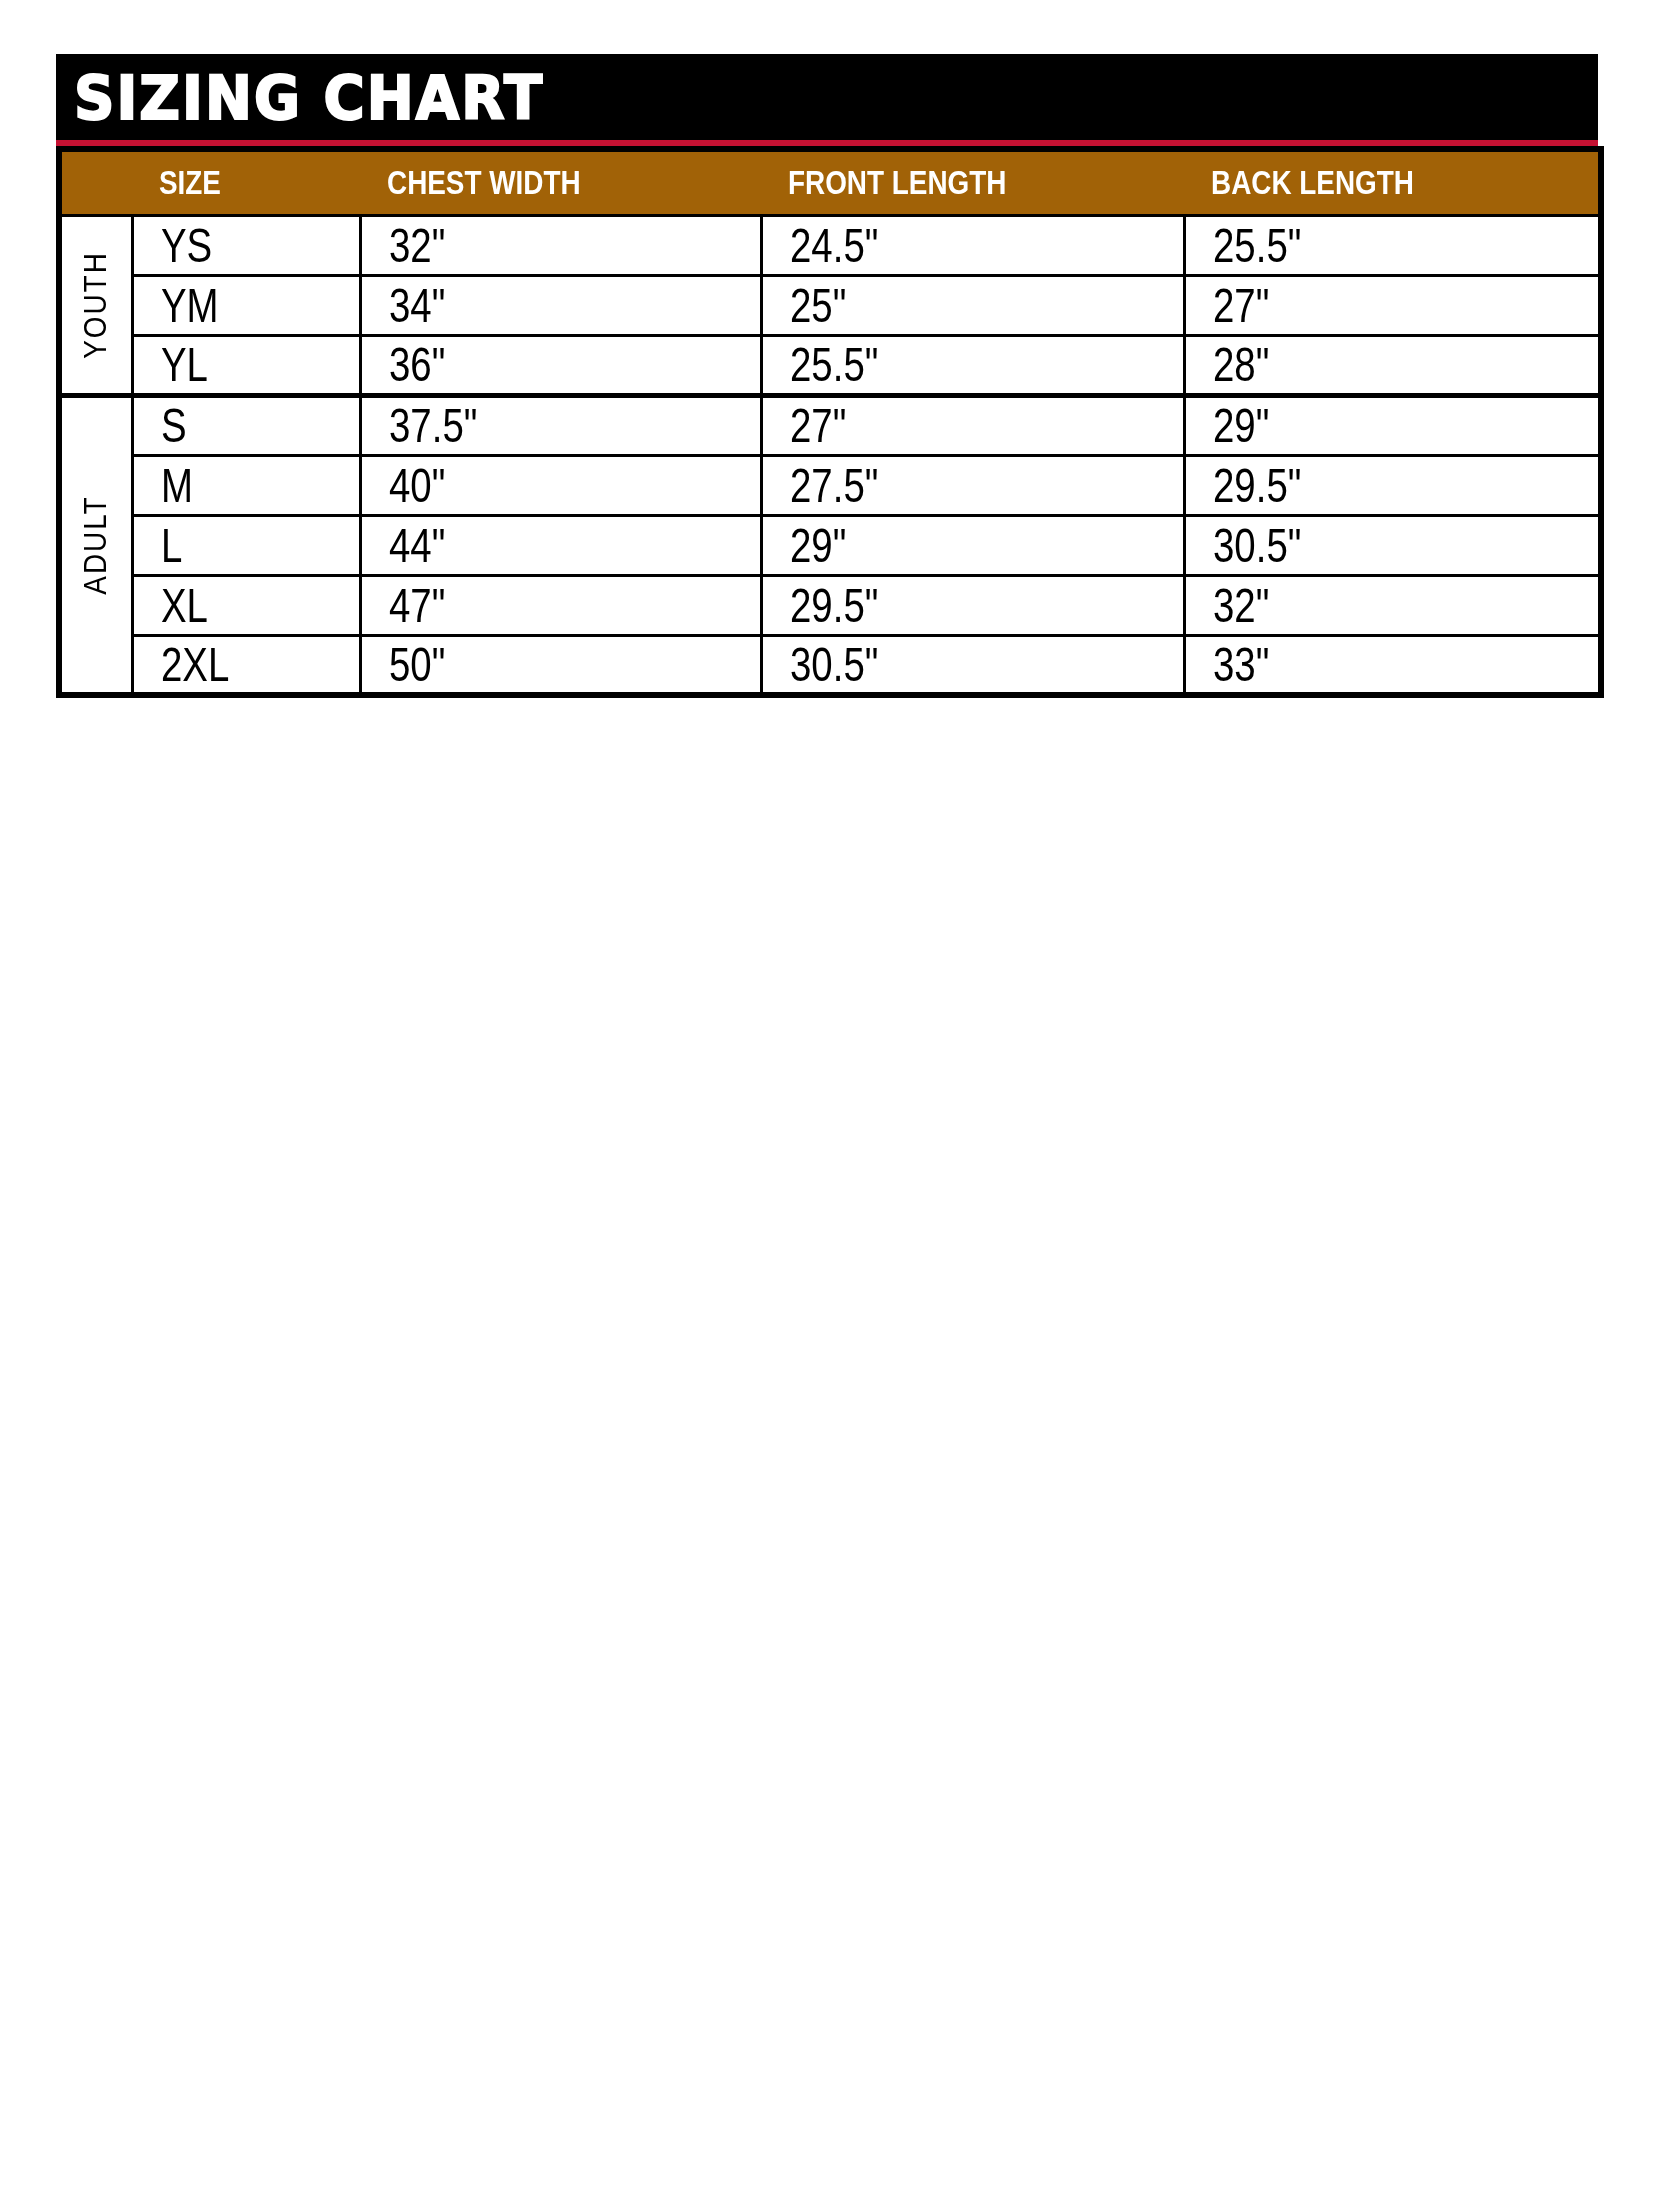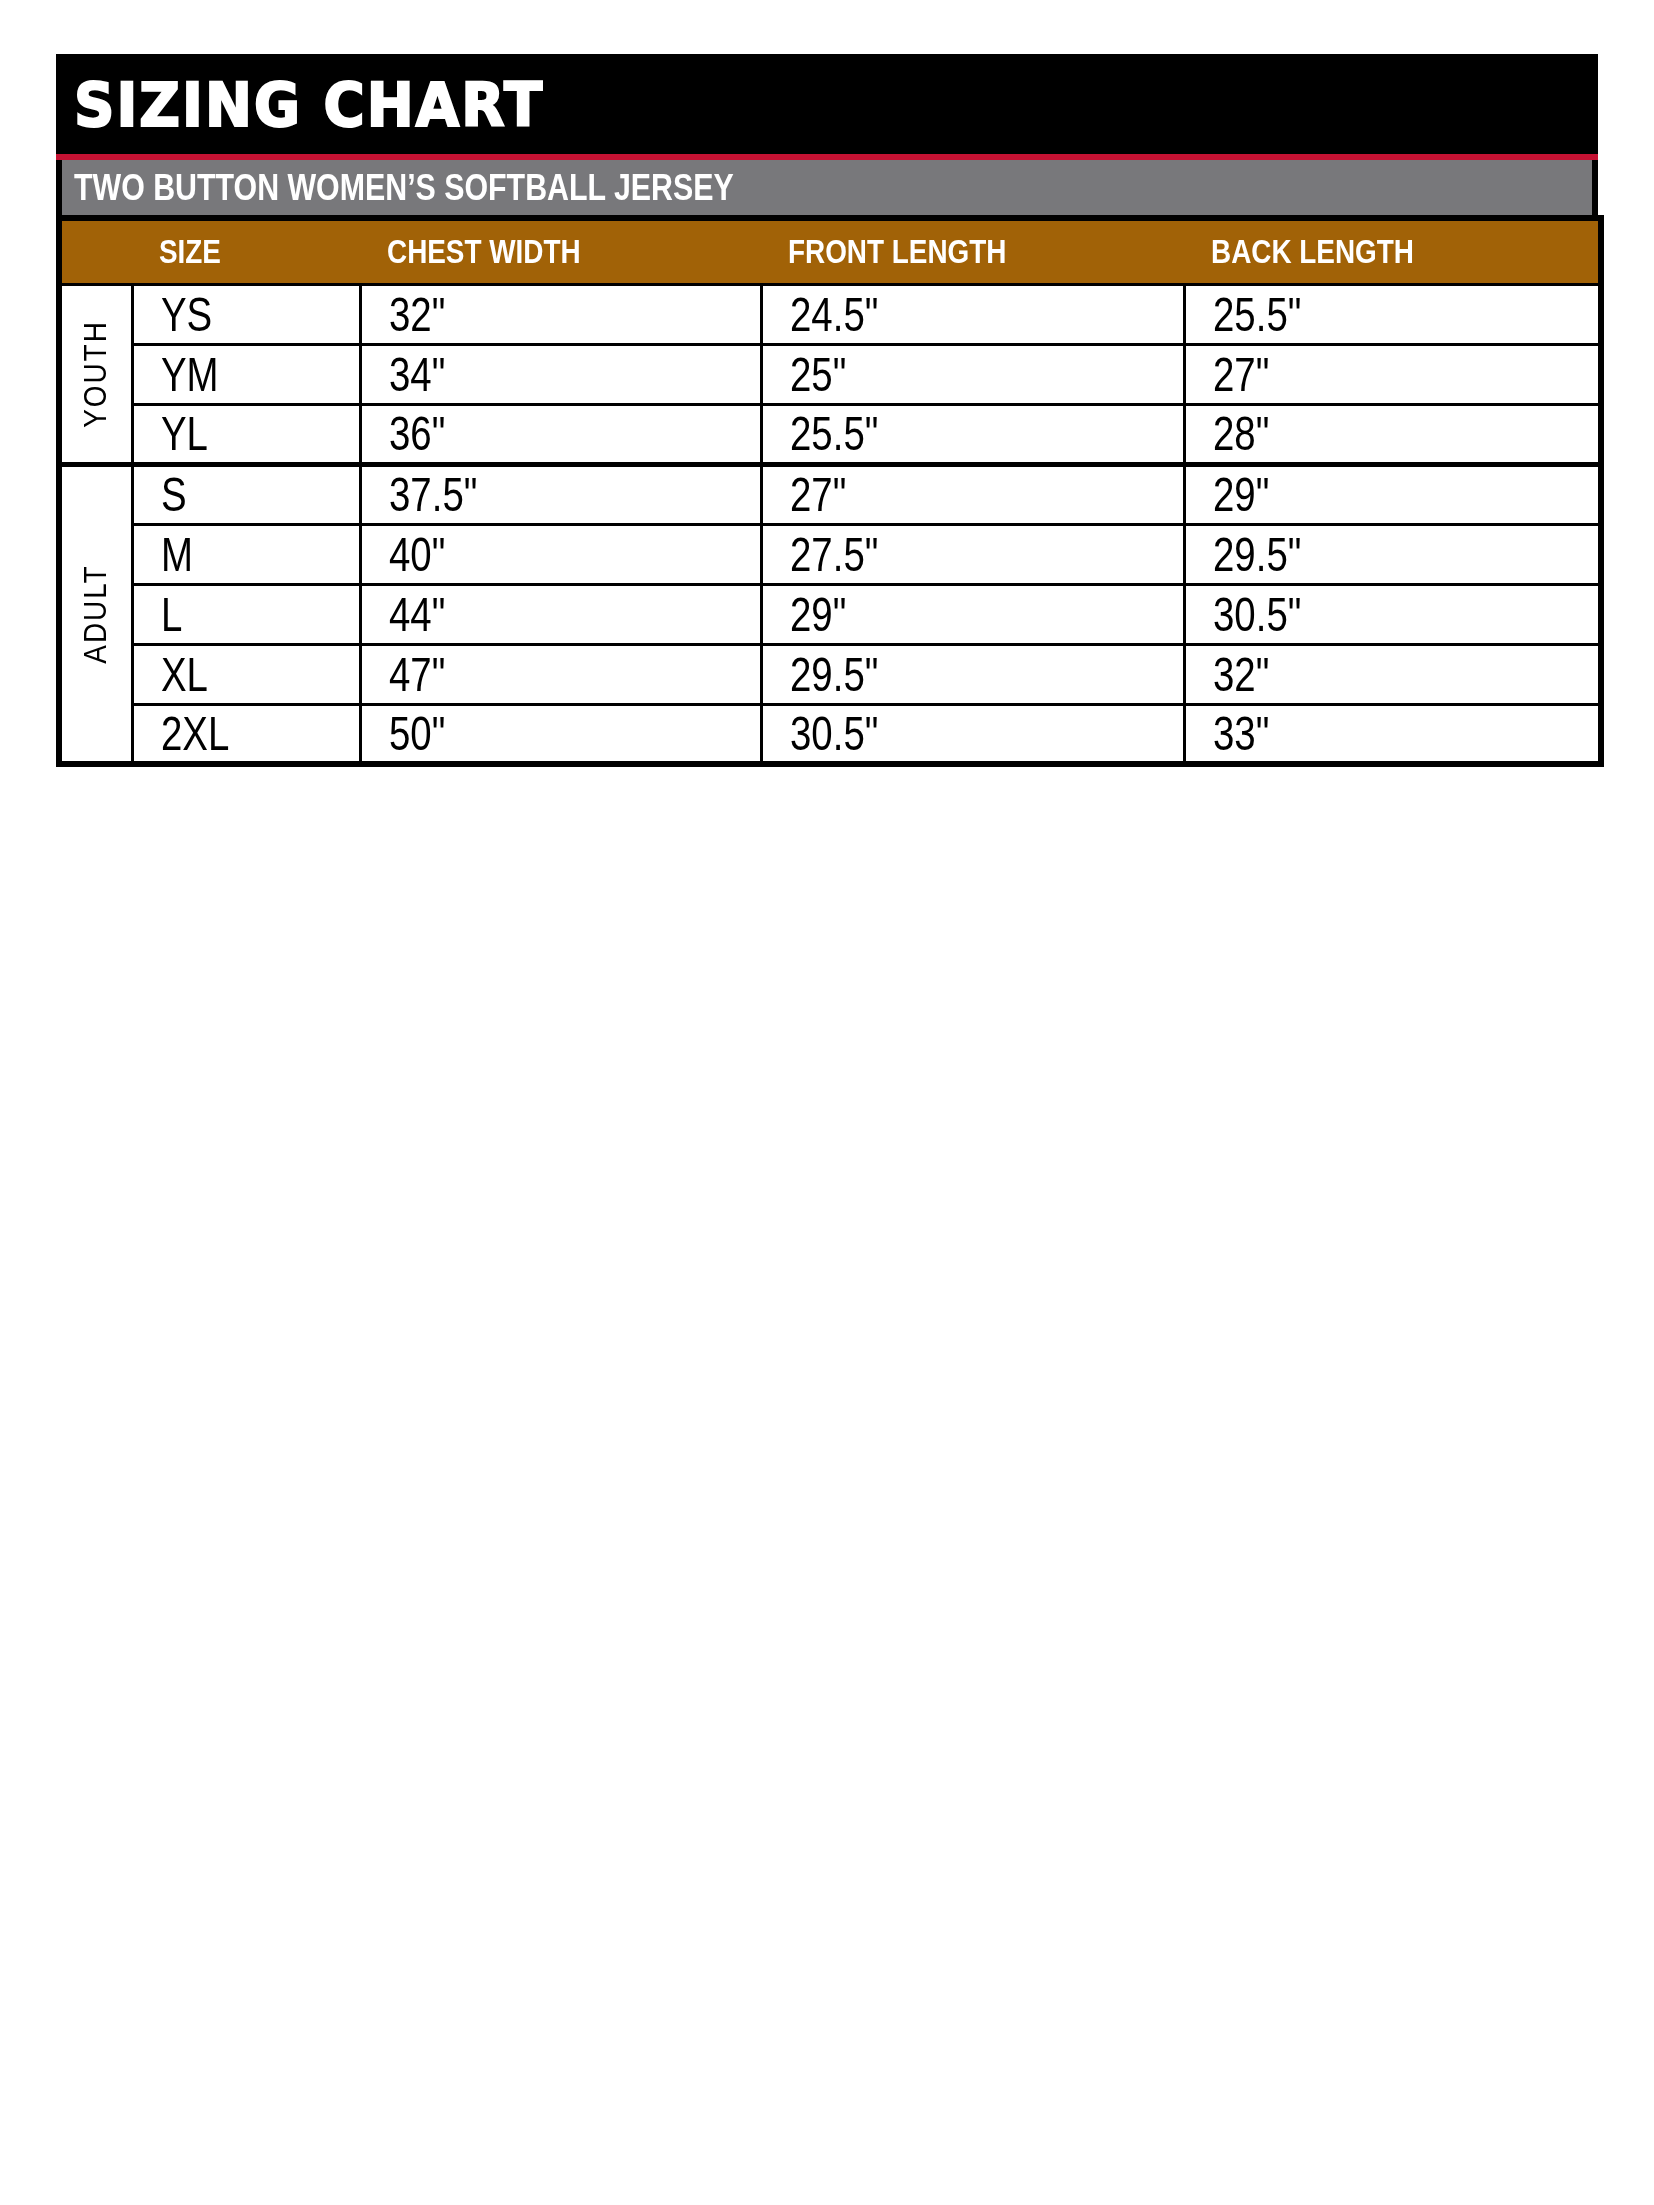--- a/index.html
+++ b/index.html
@@ -5,21 +5,21 @@
   :root{
     --accent-red:#C51233;
     --subtitle-gray:#78787B;
   }
   *{margin:0;padding:0;box-sizing:border-box;}
   body{background:#fff;font-family:"Liberation Sans",sans-serif;}
   .page{position:relative;width:1654px;height:2205px;background:#fff;overflow:hidden;}
   .panel{position:absolute;left:56px;top:54px;width:1542px;}
 
   
-  .title-bar{height:100px;background:#000;display:flex;align-items:center;padding-left:18px;overflow:hidden;}
+  .title-bar{height:86px;background:#000;display:flex;align-items:center;padding-left:18px;overflow:hidden;}
   .title{font-family:"DejaVu Sans","Liberation Sans",sans-serif;font-weight:bold;font-size:61px;
          color:#fff;-webkit-text-stroke:2.2px #fff;letter-spacing:2.2px;white-space:nowrap;
          transform:scaleX(0.92);transform-origin:left center;}
 
   
   .red-rule{height:6px;background:var(--accent-red);}
 
   
   .subtitle-bar{height:55px;background:var(--subtitle-gray);border-left:6px solid #000;border-right:6px solid #000;
                 display:flex;align-items:center;padding-left:12px;overflow:hidden;}
@@ -55,23 +55,20 @@
 
 <div class="page">
   <section class="panel">
 
     <header class="title-bar">
       <h1 class="title">SIZING CHART</h1>
     </header>
 
     <div class="red-rule"></div>
 
-    <div class="subtitle-bar">
-      <h2 class="subtitle"><span class="cond">TWO BUTTON WOMEN’S SOFTBALL JERSEY</span></h2>
-    </div>
 
     <table class="size-table">
       <colgroup>
         <col class="c-group">
           <col class="c-size">
           <col class="c-chest">
           <col class="c-front">
           <col class="c-back">
       </colgroup>
       <thead>

